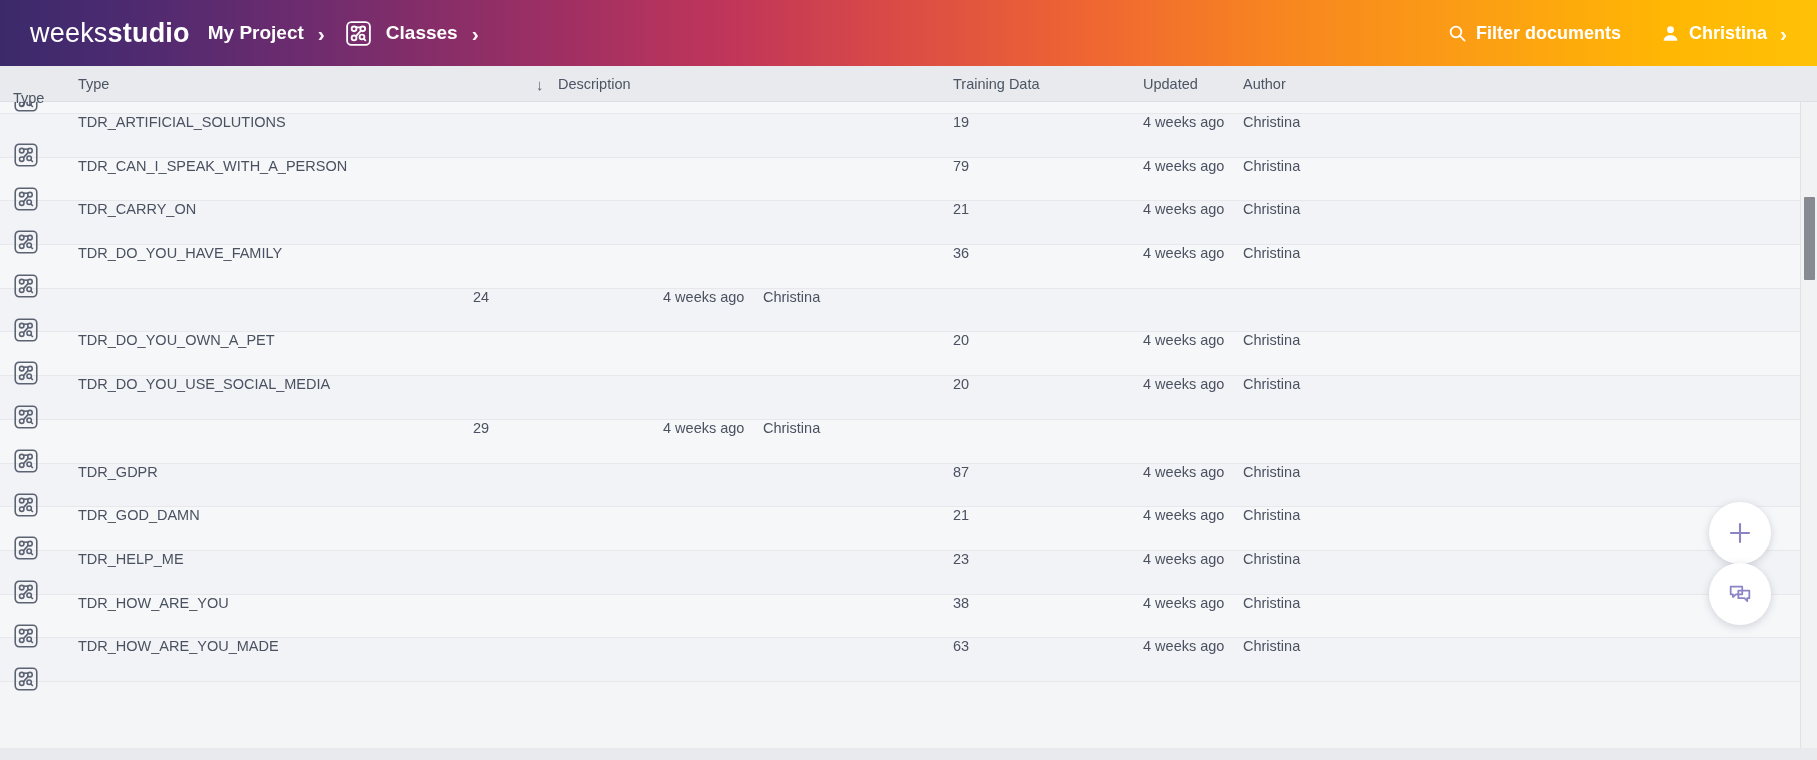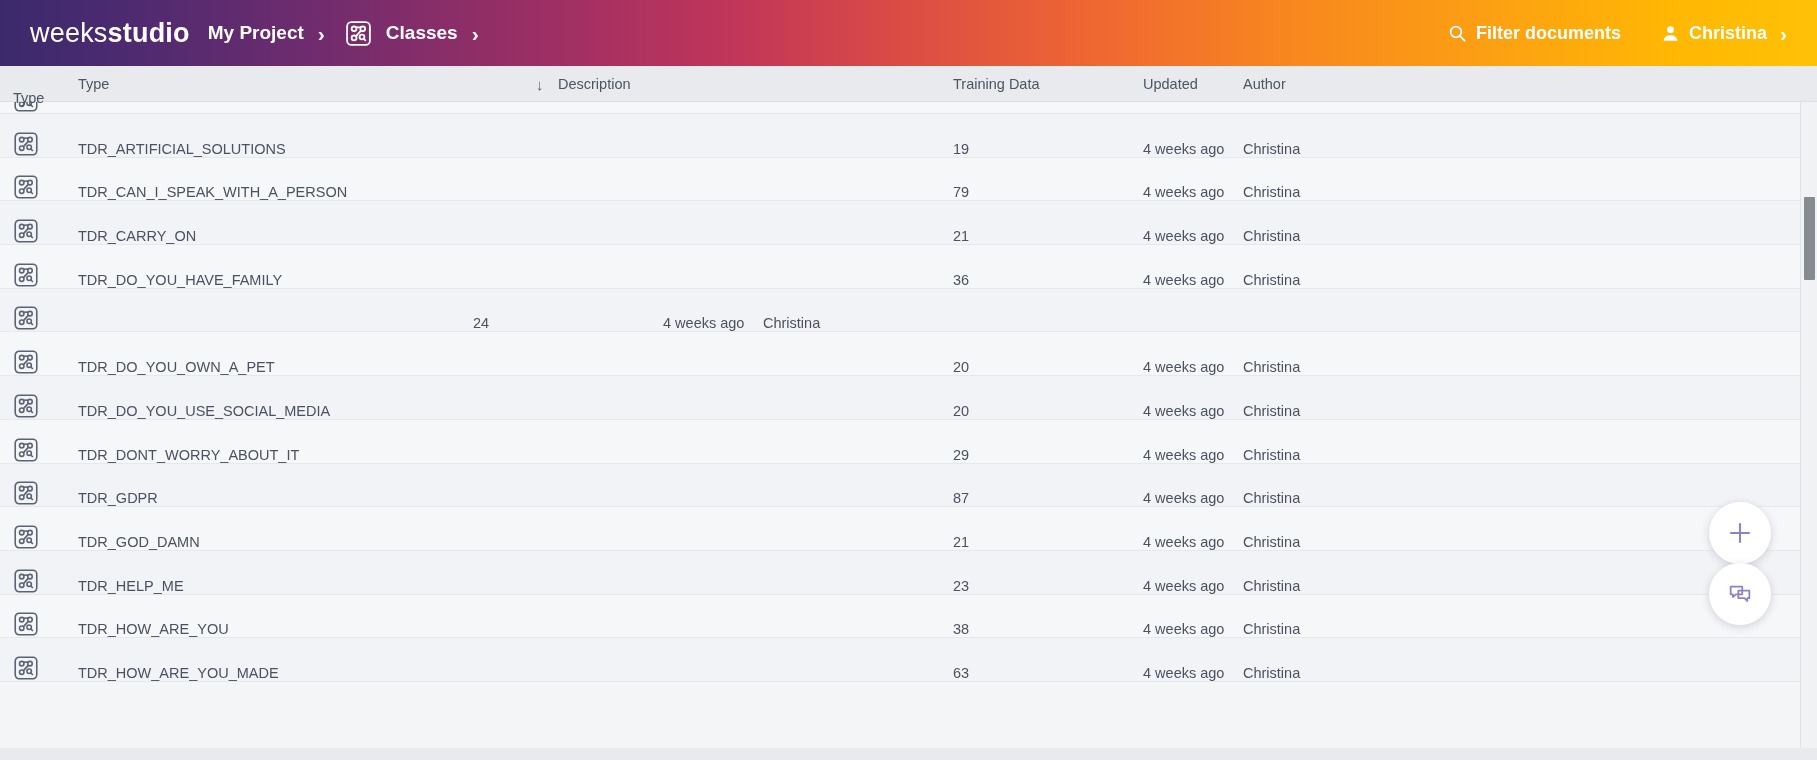--- a/index.html
+++ b/index.html
@@ -86,21 +86,21 @@
     position: relative;
     z-index: 3;
   }
   .rows {
     position: absolute;
     top: 36px; left: 0; right: 0; bottom: 0;
     overflow: hidden;
   }
   .row {
     display: flex;
-    align-items: flex-end;
+    align-items: flex-start;
     height: 43.7px;
     border-bottom: 1px solid #e6e8ec;
     background: #f6f7f9;
     color: #4a5160;
     font-size: 14.5px;
   }
   .row:nth-child(even) { background: #f2f3f6; }
   .row.partial-top { height: 12px; overflow: hidden; align-items: flex-end; }
 
   
@@ -371,21 +371,20 @@
         <div class="c-type"><span><svg class="type-icon" viewBox="0 0 28 28" fill="none" stroke="#5b6272" stroke-width="1.7">
   <rect x="2.4" y="2.4" width="23.2" height="23.2" rx="4.2"></rect>
   <circle cx="9.4" cy="9.3" r="2.4"></circle>
   <circle cx="18.3" cy="9.3" r="2.4"></circle>
   <circle cx="9.4" cy="18.5" r="2.4"></circle>
   <circle cx="17.4" cy="17.5" r="2.4"></circle>
   <line x1="11.5" y1="7.7" x2="16.2" y2="7.7"></line>
   <line x1="11.3" y1="16.8" x2="16.4" y2="11.2"></line>
   <line x1="19.2" y1="19.3" x2="21.4" y2="21.5"></line>
 </svg></span></div>
-        <div class="c-name">TDR_DONT_WORRY_ABOUT_IT</div>
         <div class="c-desc"></div>
         <div class="c-train">29</div>
         <div class="c-upd">4 weeks ago</div>
         <div class="c-auth">Christina</div>
       </div>
       <div class="row">
         <div class="c-type"><span><svg class="type-icon" viewBox="0 0 28 28" fill="none" stroke="#5b6272" stroke-width="1.7">
   <rect x="2.4" y="2.4" width="23.2" height="23.2" rx="4.2"></rect>
   <circle cx="9.4" cy="9.3" r="2.4"></circle>
   <circle cx="18.3" cy="9.3" r="2.4"></circle>

